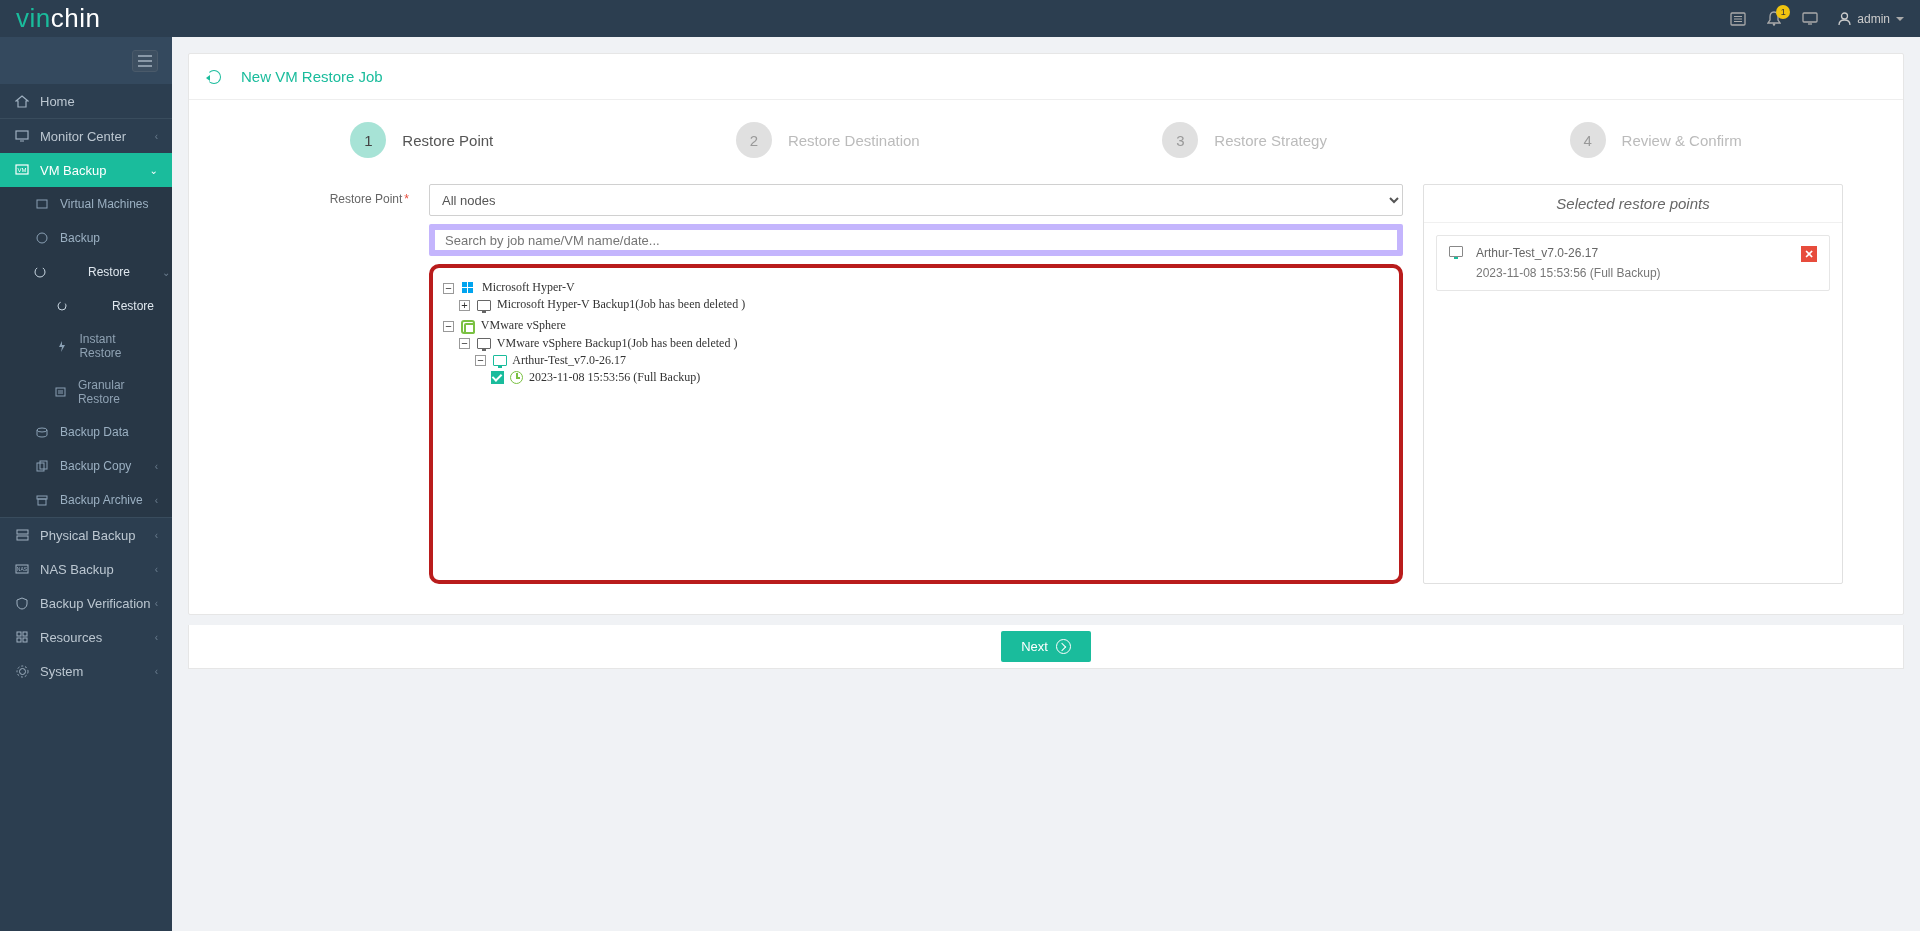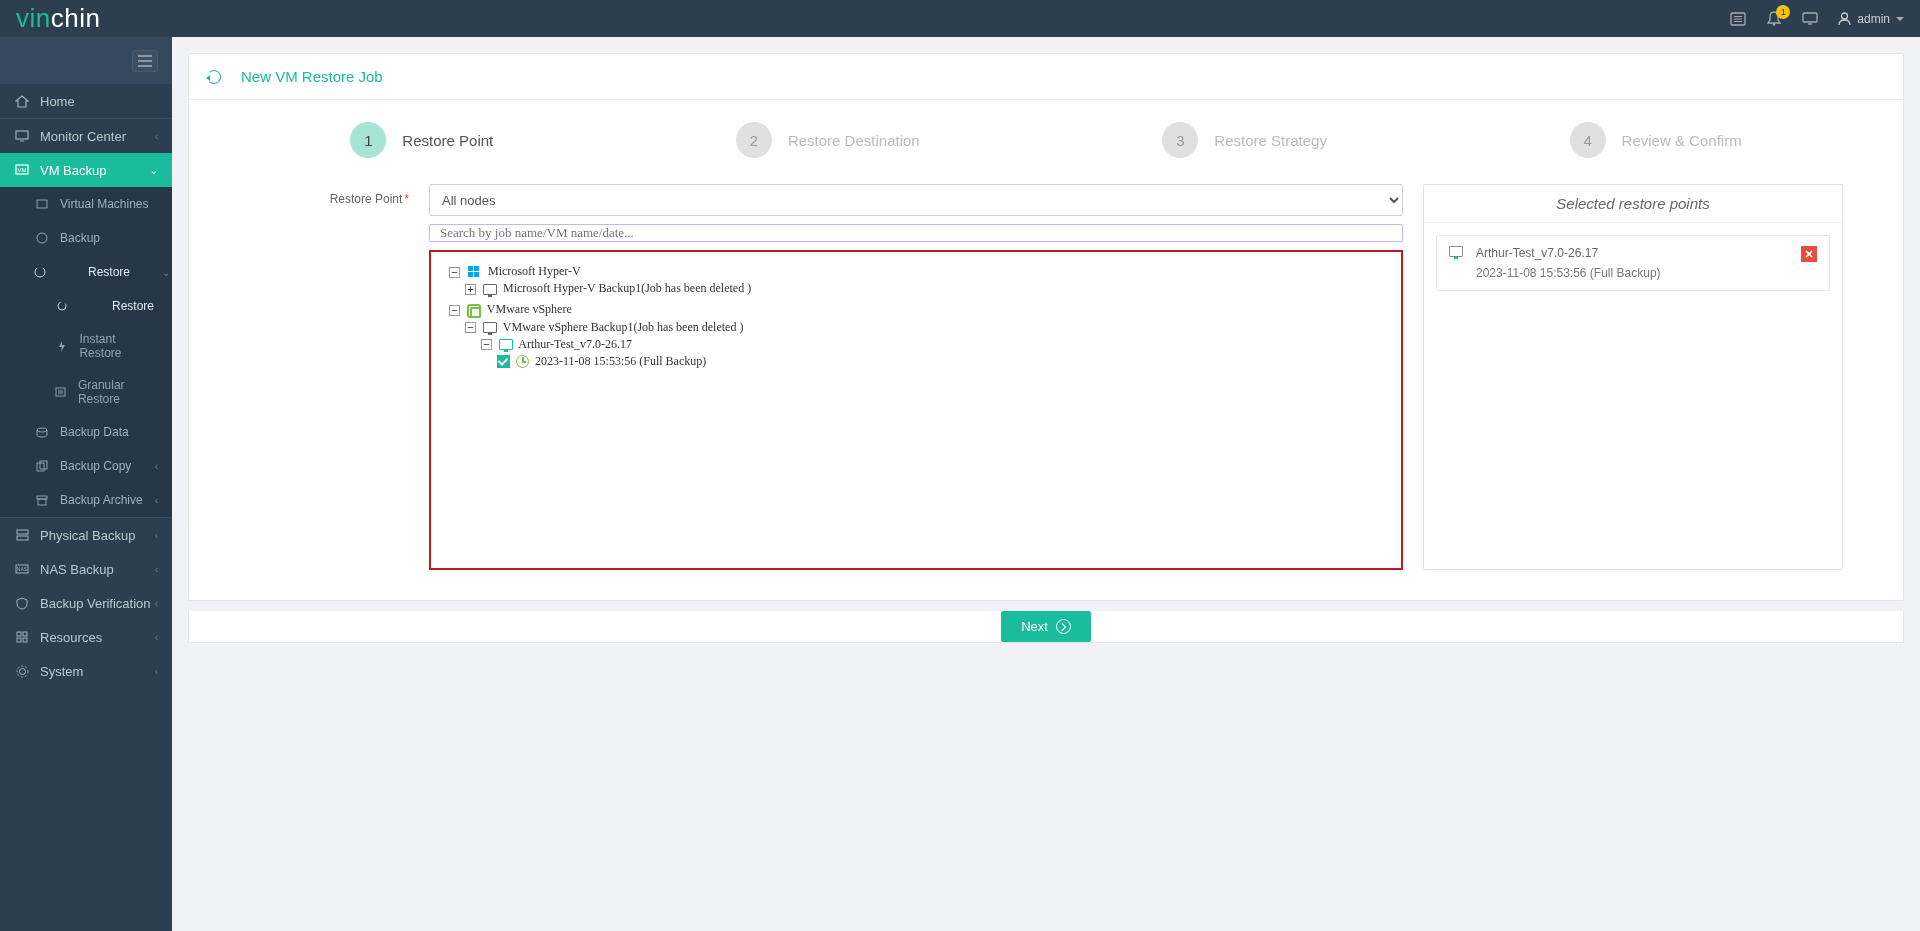--- a/index.html
+++ b/index.html
@@ -51,22 +51,22 @@
 .step.active .step-label { color: #555; }
 
 .content-row { display: flex; padding: 0 60px 30px 60px; gap: 20px; }
 .form-label-col { width: 160px; text-align: right; padding-top: 8px; font-size: 12px; color: #666; }
 .req { color: #e74c3c; margin-left: 2px; }
 .form-mid { flex: 1; }
 .form-right { width: 420px; border: 1px solid #e0e0e0; border-radius: 2px; }
 
 .select-row { margin-bottom: 8px; }
 select { width: 100%; height: 32px; border: 1px solid #d0d0d0; border-radius: 2px; padding: 0 8px; font-size: 13px; color: #555; background: #fff; }
-.search-in { width: 100%; height: 18px; border: 1px solid #c4b5fd; border-radius: 2px; padding: 0 10px; font-size: 13px; color: #888; margin-bottom: 8px; font-family: Liberation Serif, serif; }
-.tree-box { border: 2px solid #b91c1c; border-radius: 0; min-height: 320px; padding: 10px 16px; font-family: "Times New Roman", serif; font-size: 12px; color: #333; }
+.search-in { width: 100%; height: 32px; border: 6px solid #c4b5fd; border-radius: 2px; padding: 0 10px; font-size: 13px; color: #888; margin-bottom: 8px; }
+.tree-box { border: 4px solid #b91c1c; border-radius: 10px; min-height: 320px; padding: 10px 8px; font-family: "Times New Roman", serif; font-size: 12px; color: #333; }
 .tree ul { list-style: none; padding-left: 16px; }
 .tree li { padding: 2px 0; white-space: nowrap; }
 .texpand { display: inline-block; width: 11px; height: 11px; border: 1px solid #999; text-align: center; line-height: 9px; font-size: 11px; font-family: Arial; margin-right: 4px; cursor: pointer; background: #fff; vertical-align: middle; }
 .ic-windows span{ display:inline-block;width:5px;height:5px;background:#00a4ef;margin:0.5px;float:left;}
 .ic-windows{display:inline-block;width:14px;height:14px;line-height:0;vertical-align:middle;margin-right:4px;}
 .ic-monitor { width: 14px; height: 11px; border: 1px solid #666; border-radius: 1px; display: inline-block; position: relative; vertical-align:middle; margin-right:3px;}
 .ic-monitor::after{content:"";position:absolute;bottom:-3px;left:4px;width:4px;height:2px;background:#666;}
 .ic-vmware{display:inline-block;width:14px;height:14px;border:2px solid #7ac142;border-radius:3px;vertical-align:middle;margin-right:3px;box-sizing:border-box;position:relative;}
 .ic-vmware::after{content:"";position:absolute;right:-2px;bottom:-2px;width:7px;height:7px;background:#fff;border:2px solid #7ac142;border-radius:2px;}
 .ic-vm2{display:inline-block;width:14px;height:11px;border:1px solid #1abc9c;border-radius:1px;position:relative;vertical-align:middle;margin-right:3px;}
@@ -77,21 +77,21 @@
 .checkbox-green{display:inline-block;width:13px;height:13px;background:#1abc9c;vertical-align:middle;margin-right:3px;position:relative;}
 .checkbox-green::after{content:"";position:absolute;left:3px;top:1px;width:4px;height:7px;border-right:2px solid #fff;border-bottom:2px solid #fff;transform:rotate(45deg);}
 
 .selected-title { text-align: center; padding: 10px; color: #666; font-size: 15px; border-bottom: 1px solid #f0f0f0; font-style: italic;}
 .selected-item { margin: 12px; border: 1px solid #e6e6e6; border-radius: 2px; padding: 10px 12px; display: flex; align-items: flex-start; gap: 10px; position: relative; }
 .selected-item .ic-mon{color:#888;}
 .sel-text { flex: 1; font-size: 12px; color: #777; }
 .sel-text .line1 { color: #666; margin-bottom: 6px; }
 .del-btn { width: 16px; height: 16px; background: #e74c3c; color: #fff; font-size: 11px; display: flex; align-items: center; justify-content: center; cursor: pointer; font-weight: bold; }
 
-.footer-bar { background: #fff; border: 1px solid #e6e6e6; border-top: none; padding: 0; text-align: center; margin-top: 10px; }
+.footer-bar { background: #fff; border: 1px solid #e6e6e6; border-top: none; padding: 6px; text-align: center; margin-top: 10px; }
 .btn-next { background: #1abc9c; color: #fff; border: none; padding: 8px 20px; font-size: 13px; border-radius: 2px; cursor: pointer; display: inline-flex; align-items: center; gap: 8px; }
 .arrow-circle{width:15px;height:15px;border:1.5px solid #fff;border-radius:50%;display:inline-flex;align-items:center;justify-content:center;}
 .arrow-circle::after{content:"";width:5px;height:5px;border-top:1.5px solid #fff;border-right:1.5px solid #fff;transform:rotate(45deg);margin-left:-2px;}
 
 svg{vertical-align:middle;}
 </style>
 </head>
 <body>
 
 <div class="topbar">

